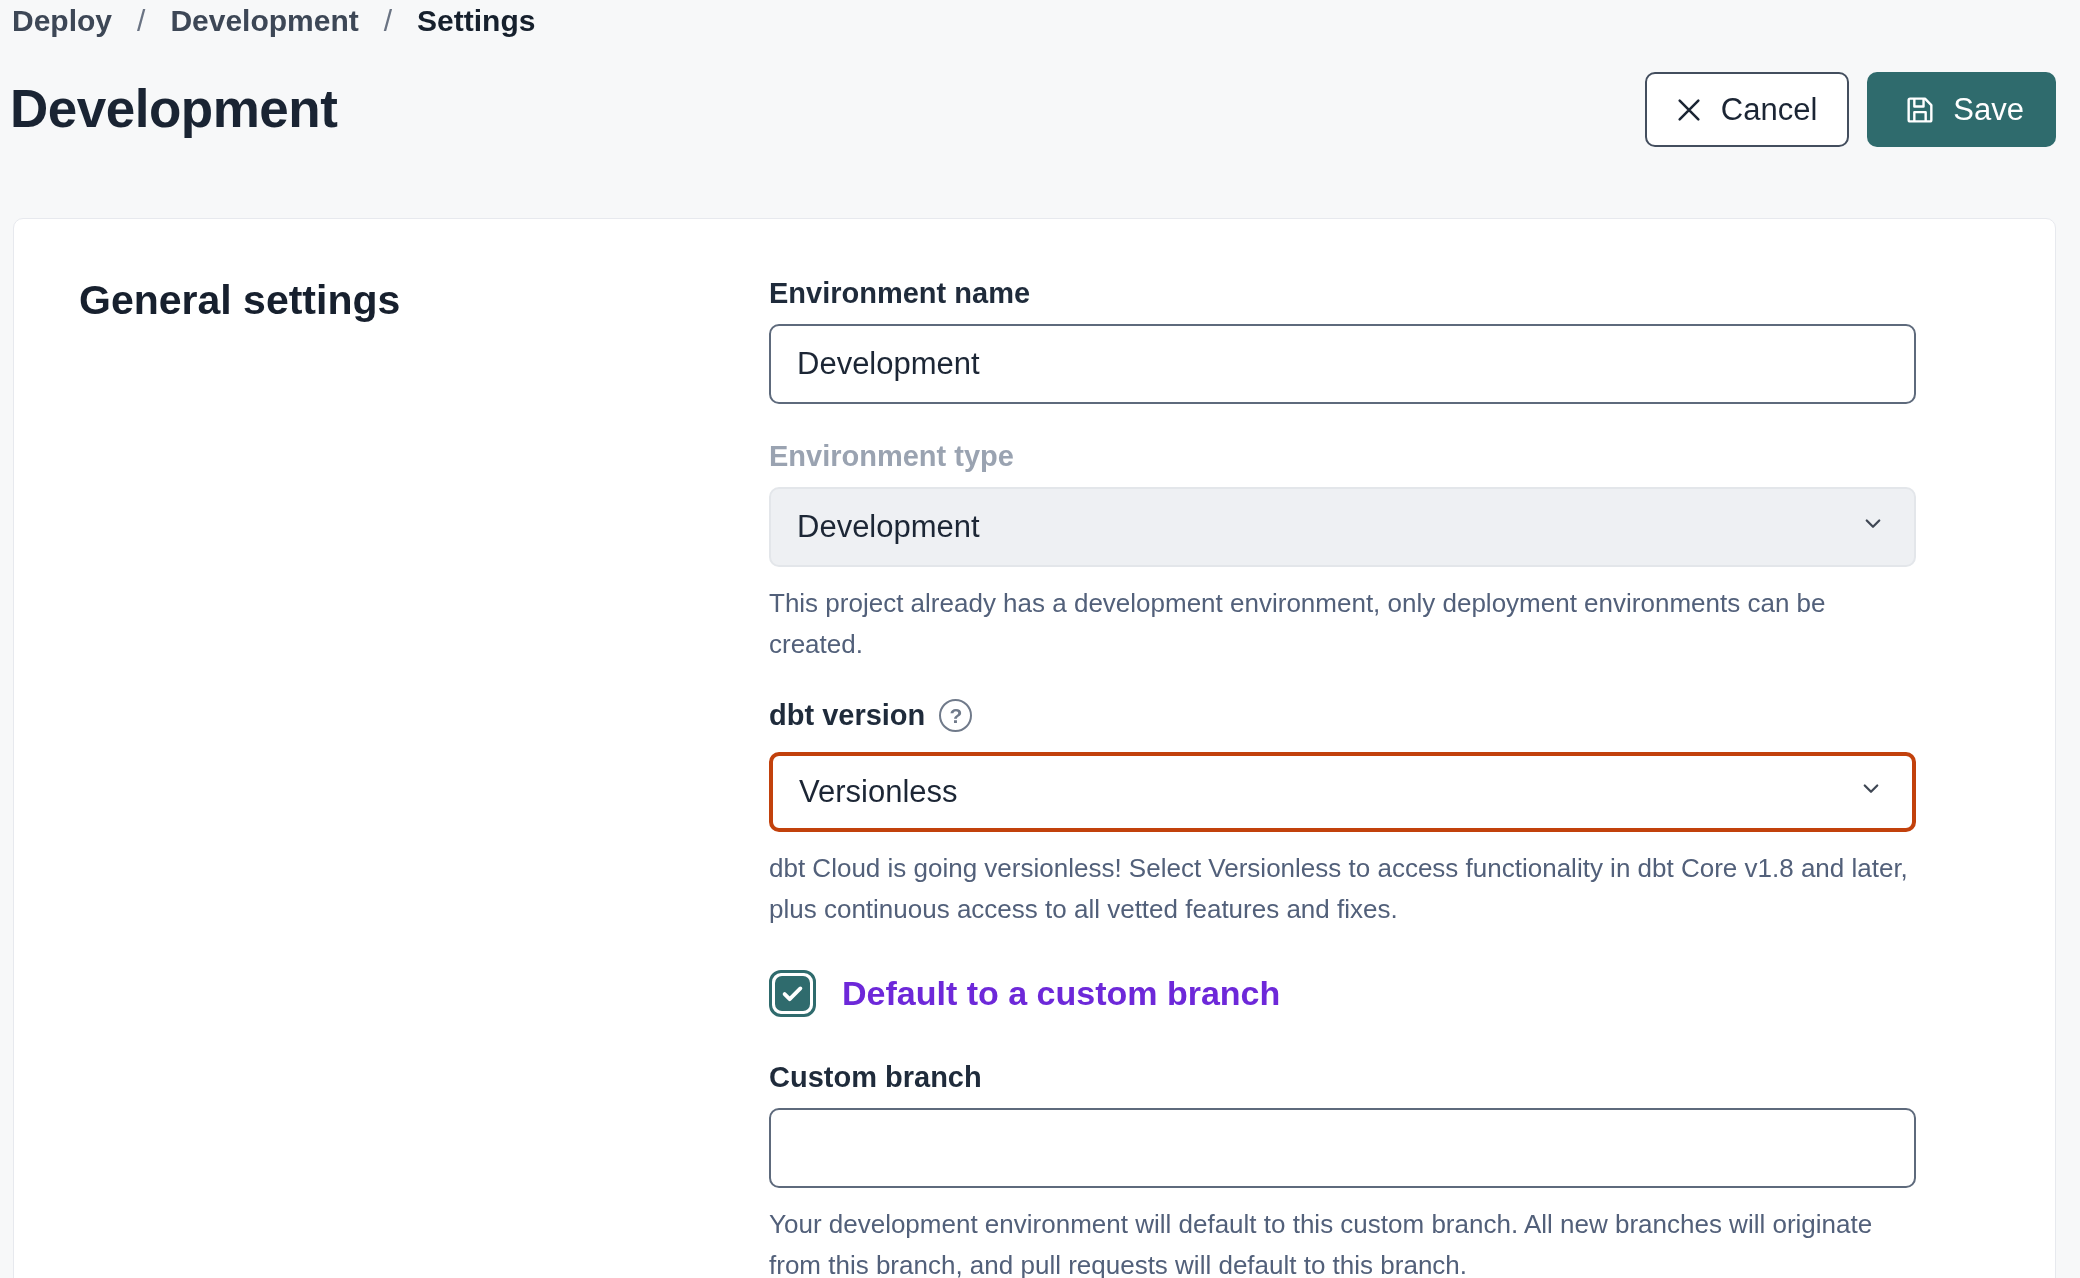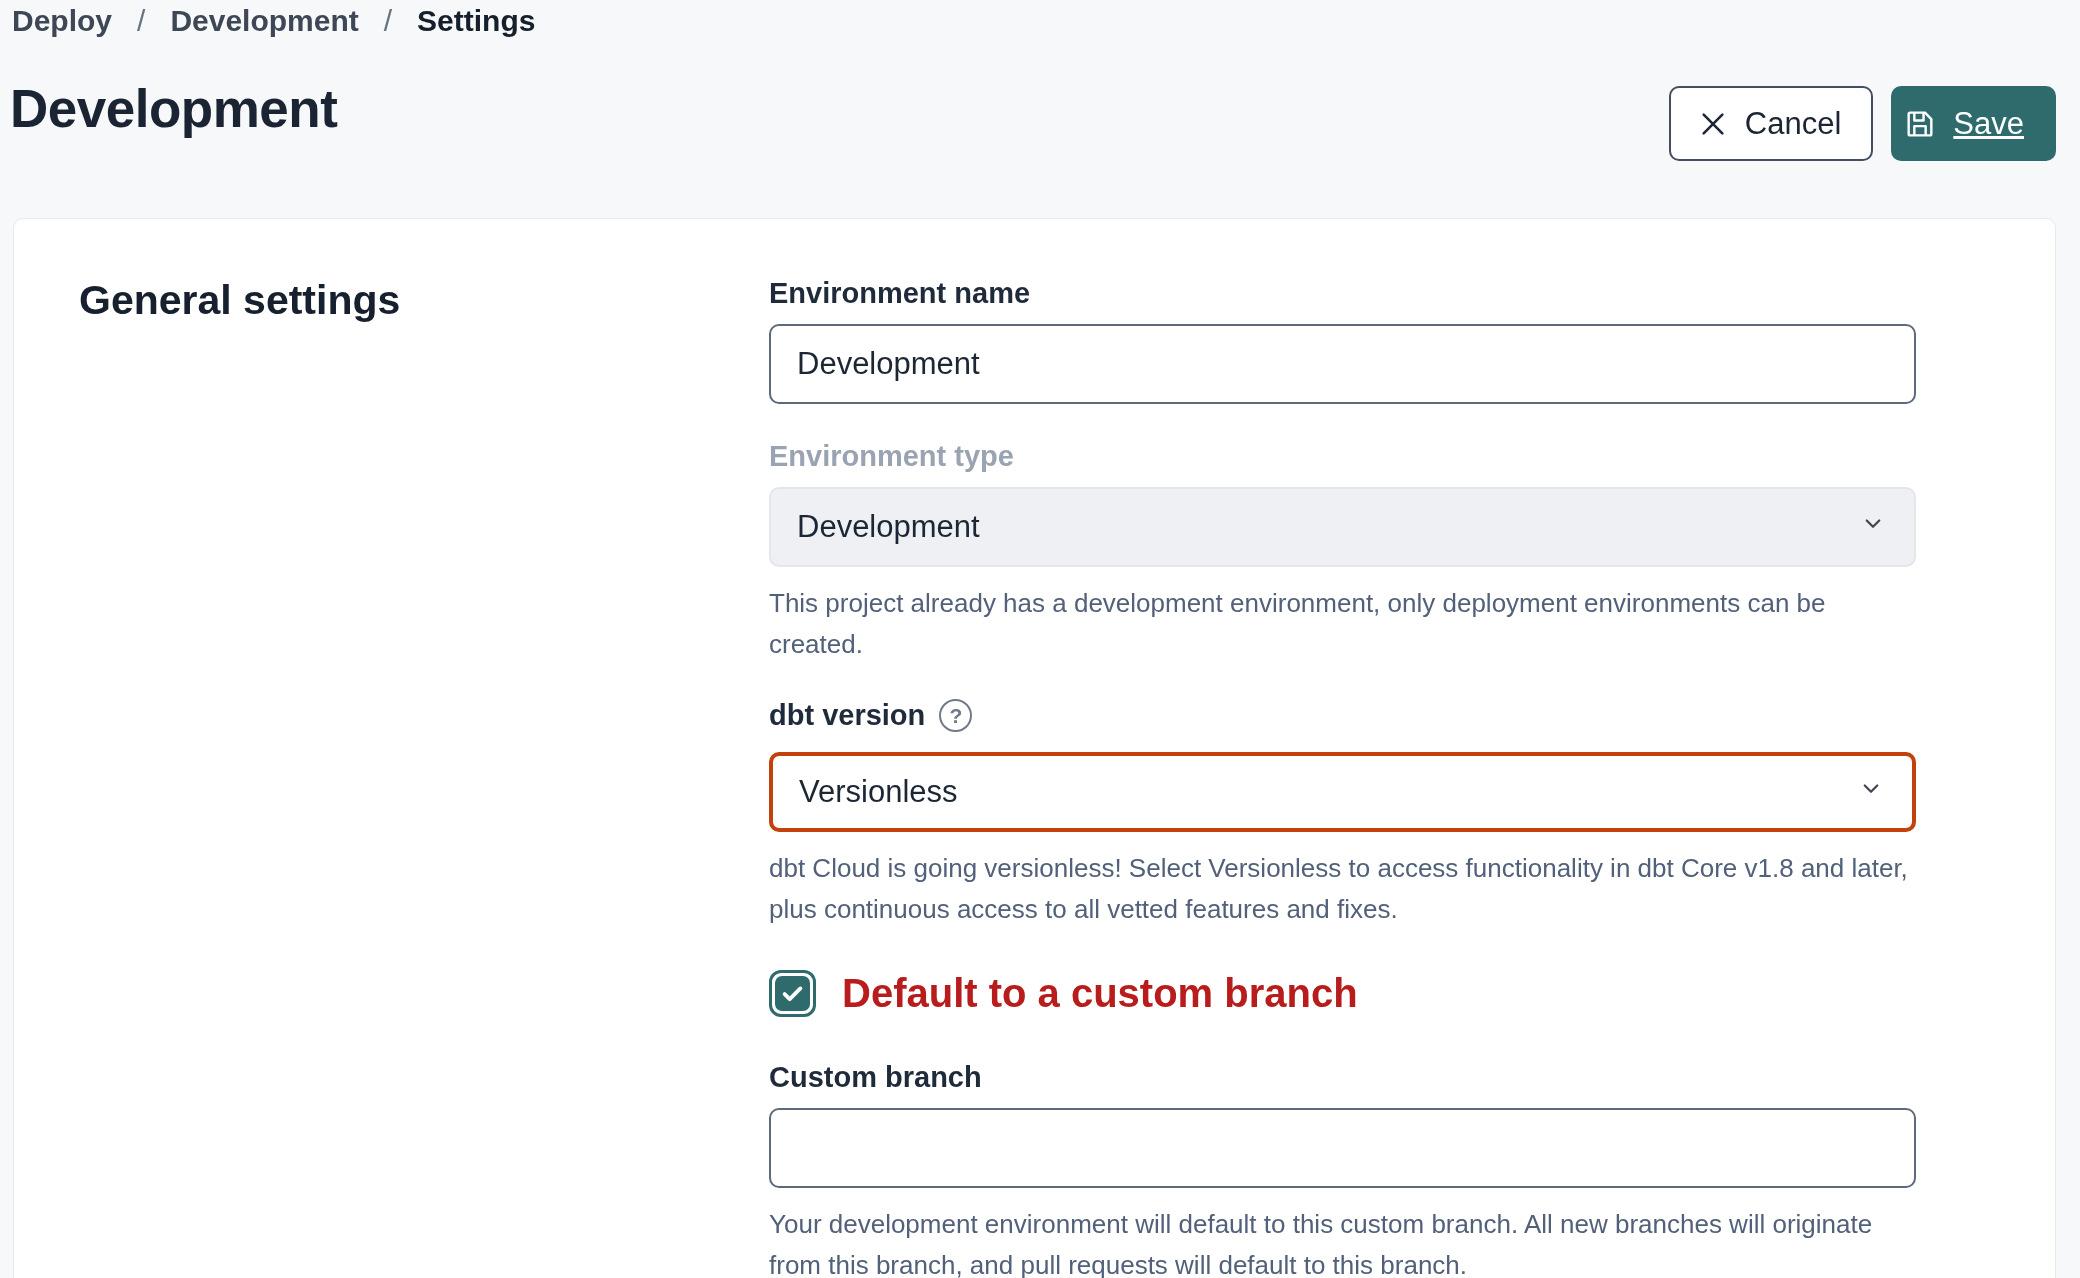--- a/index.html
+++ b/index.html
@@ -19,35 +19,35 @@
     font-size:30px; font-weight:700; color:#3d4756;
   }
   .breadcrumb .sep { color:#6a7383; font-weight:400; }
   .breadcrumb .crumb-current { color:#16202d; }
   .page-title {
     position:absolute; left:10px; top:78px;
     font-size:53px; font-weight:700; color:#1a2433;
     letter-spacing:-0.5px;
   }
   .actions {
-    position:absolute; right:24px; top:86px;
+    position:absolute; right:24px; top:72px;
     display:flex; gap:18px;
   }
   .btn {
     height:75px; border-radius:10px;
     display:flex; align-items:center; gap:16px;
     font-size:31px; cursor:pointer; border:none;
     font-family:"Liberation Sans", sans-serif;
   }
   .btn-cancel {
     background:#ffffff; color:#1b2534;
     border:2px solid #434e5e; padding:0 30px 0 26px;
   }
   .btn-save {
-    background:#2f6b6d; color:#ffffff; padding:0 32px 0 12px;text-decoration:underline;
+    background:#2f6b6d; color:#ffffff; padding:0 32px 0 36px;
   }
   .btn svg { display:block; }
 
   
   .card {
     position:absolute; left:13px; right:24px; top:218px; height:1120px;
     background:#ffffff;
     border:1px solid #e7e9ee;
     border-radius:10px;
     display:flex;
@@ -117,21 +117,21 @@
   .checkbox {
     width:47px; height:47px; flex:none;
     border:3px solid #2f6b6d; border-radius:12px;
     background:#ffffff; padding:3px; cursor:pointer;
   }
   .checkbox .checkbox-fill {
     width:100%; height:100%;
     background:#2f6b6d; border-radius:7px;
     display:flex; align-items:center; justify-content:center;
   }
-  .checkbox-label { font-size:40px; font-weight:700; color:#b91c1c; }
+  .checkbox-label { font-size:34px; font-weight:700; color:#6d28d9; }
 </style>
 </head>
 <body>
 
 <nav class="breadcrumb">
   <span>Deploy</span>
   <span class="sep">/</span>
   <span>Development</span>
   <span class="sep">/</span>
   <span class="crumb-current">Settings</span>

